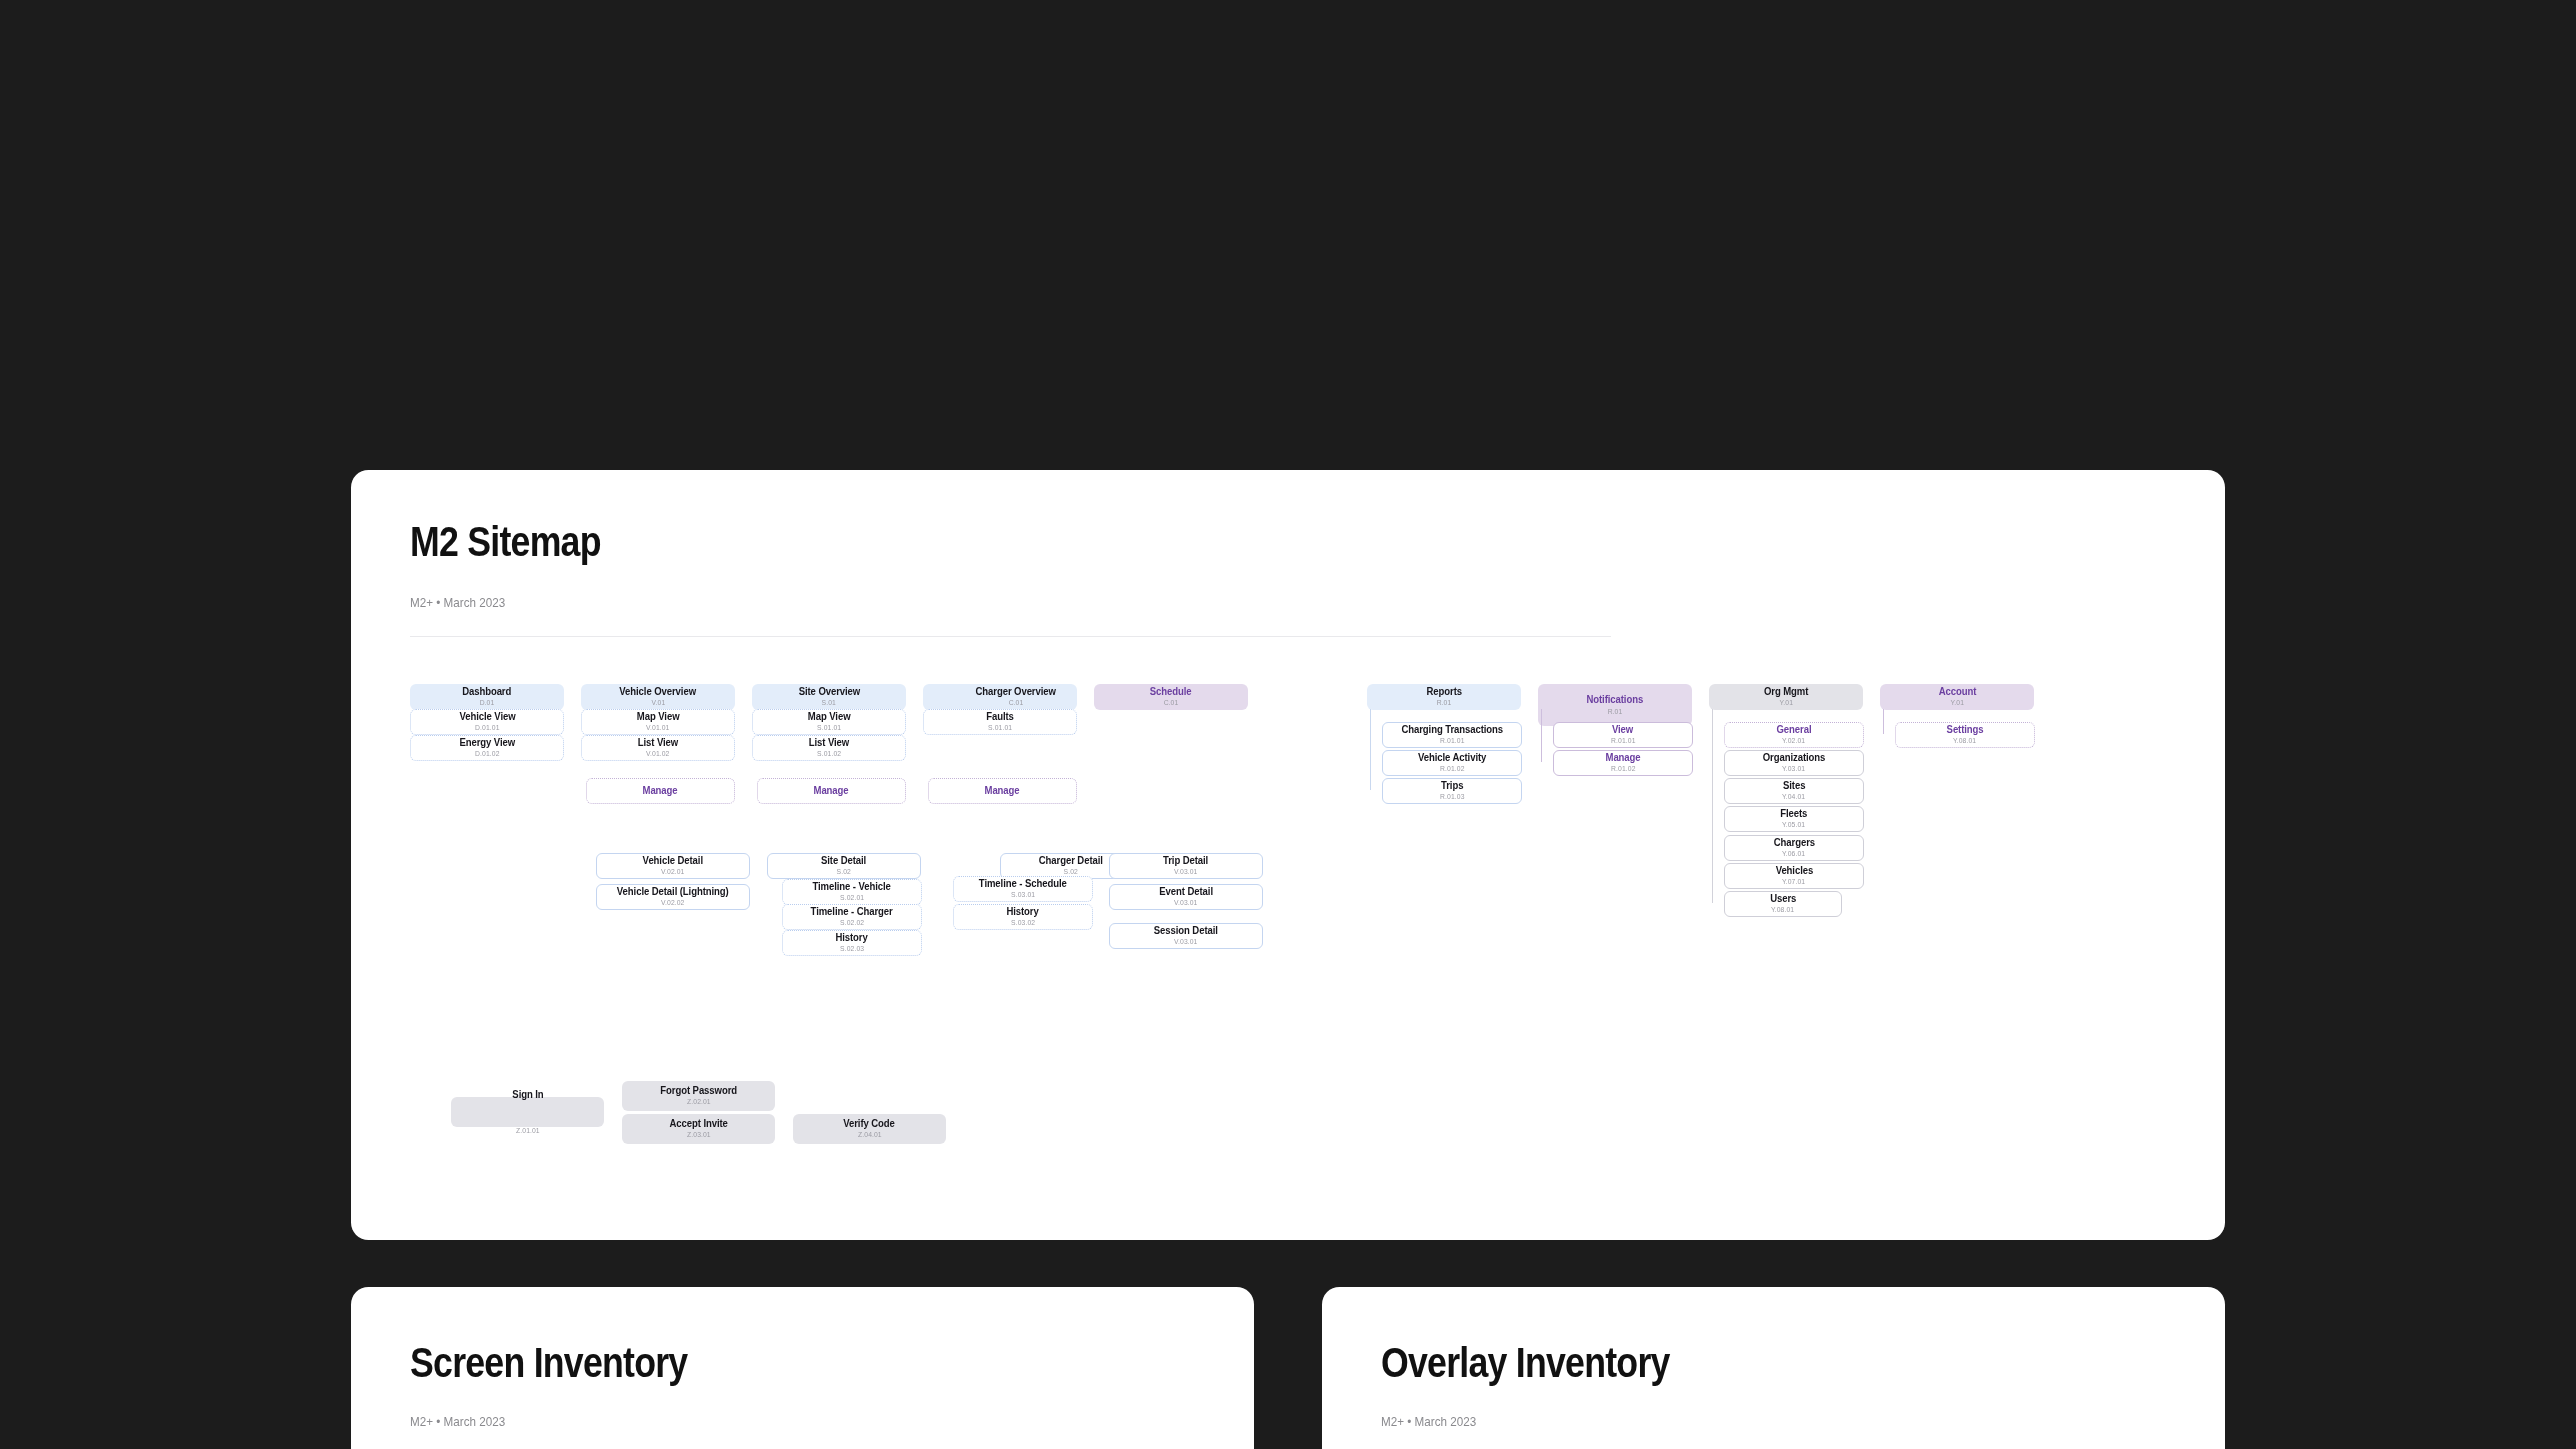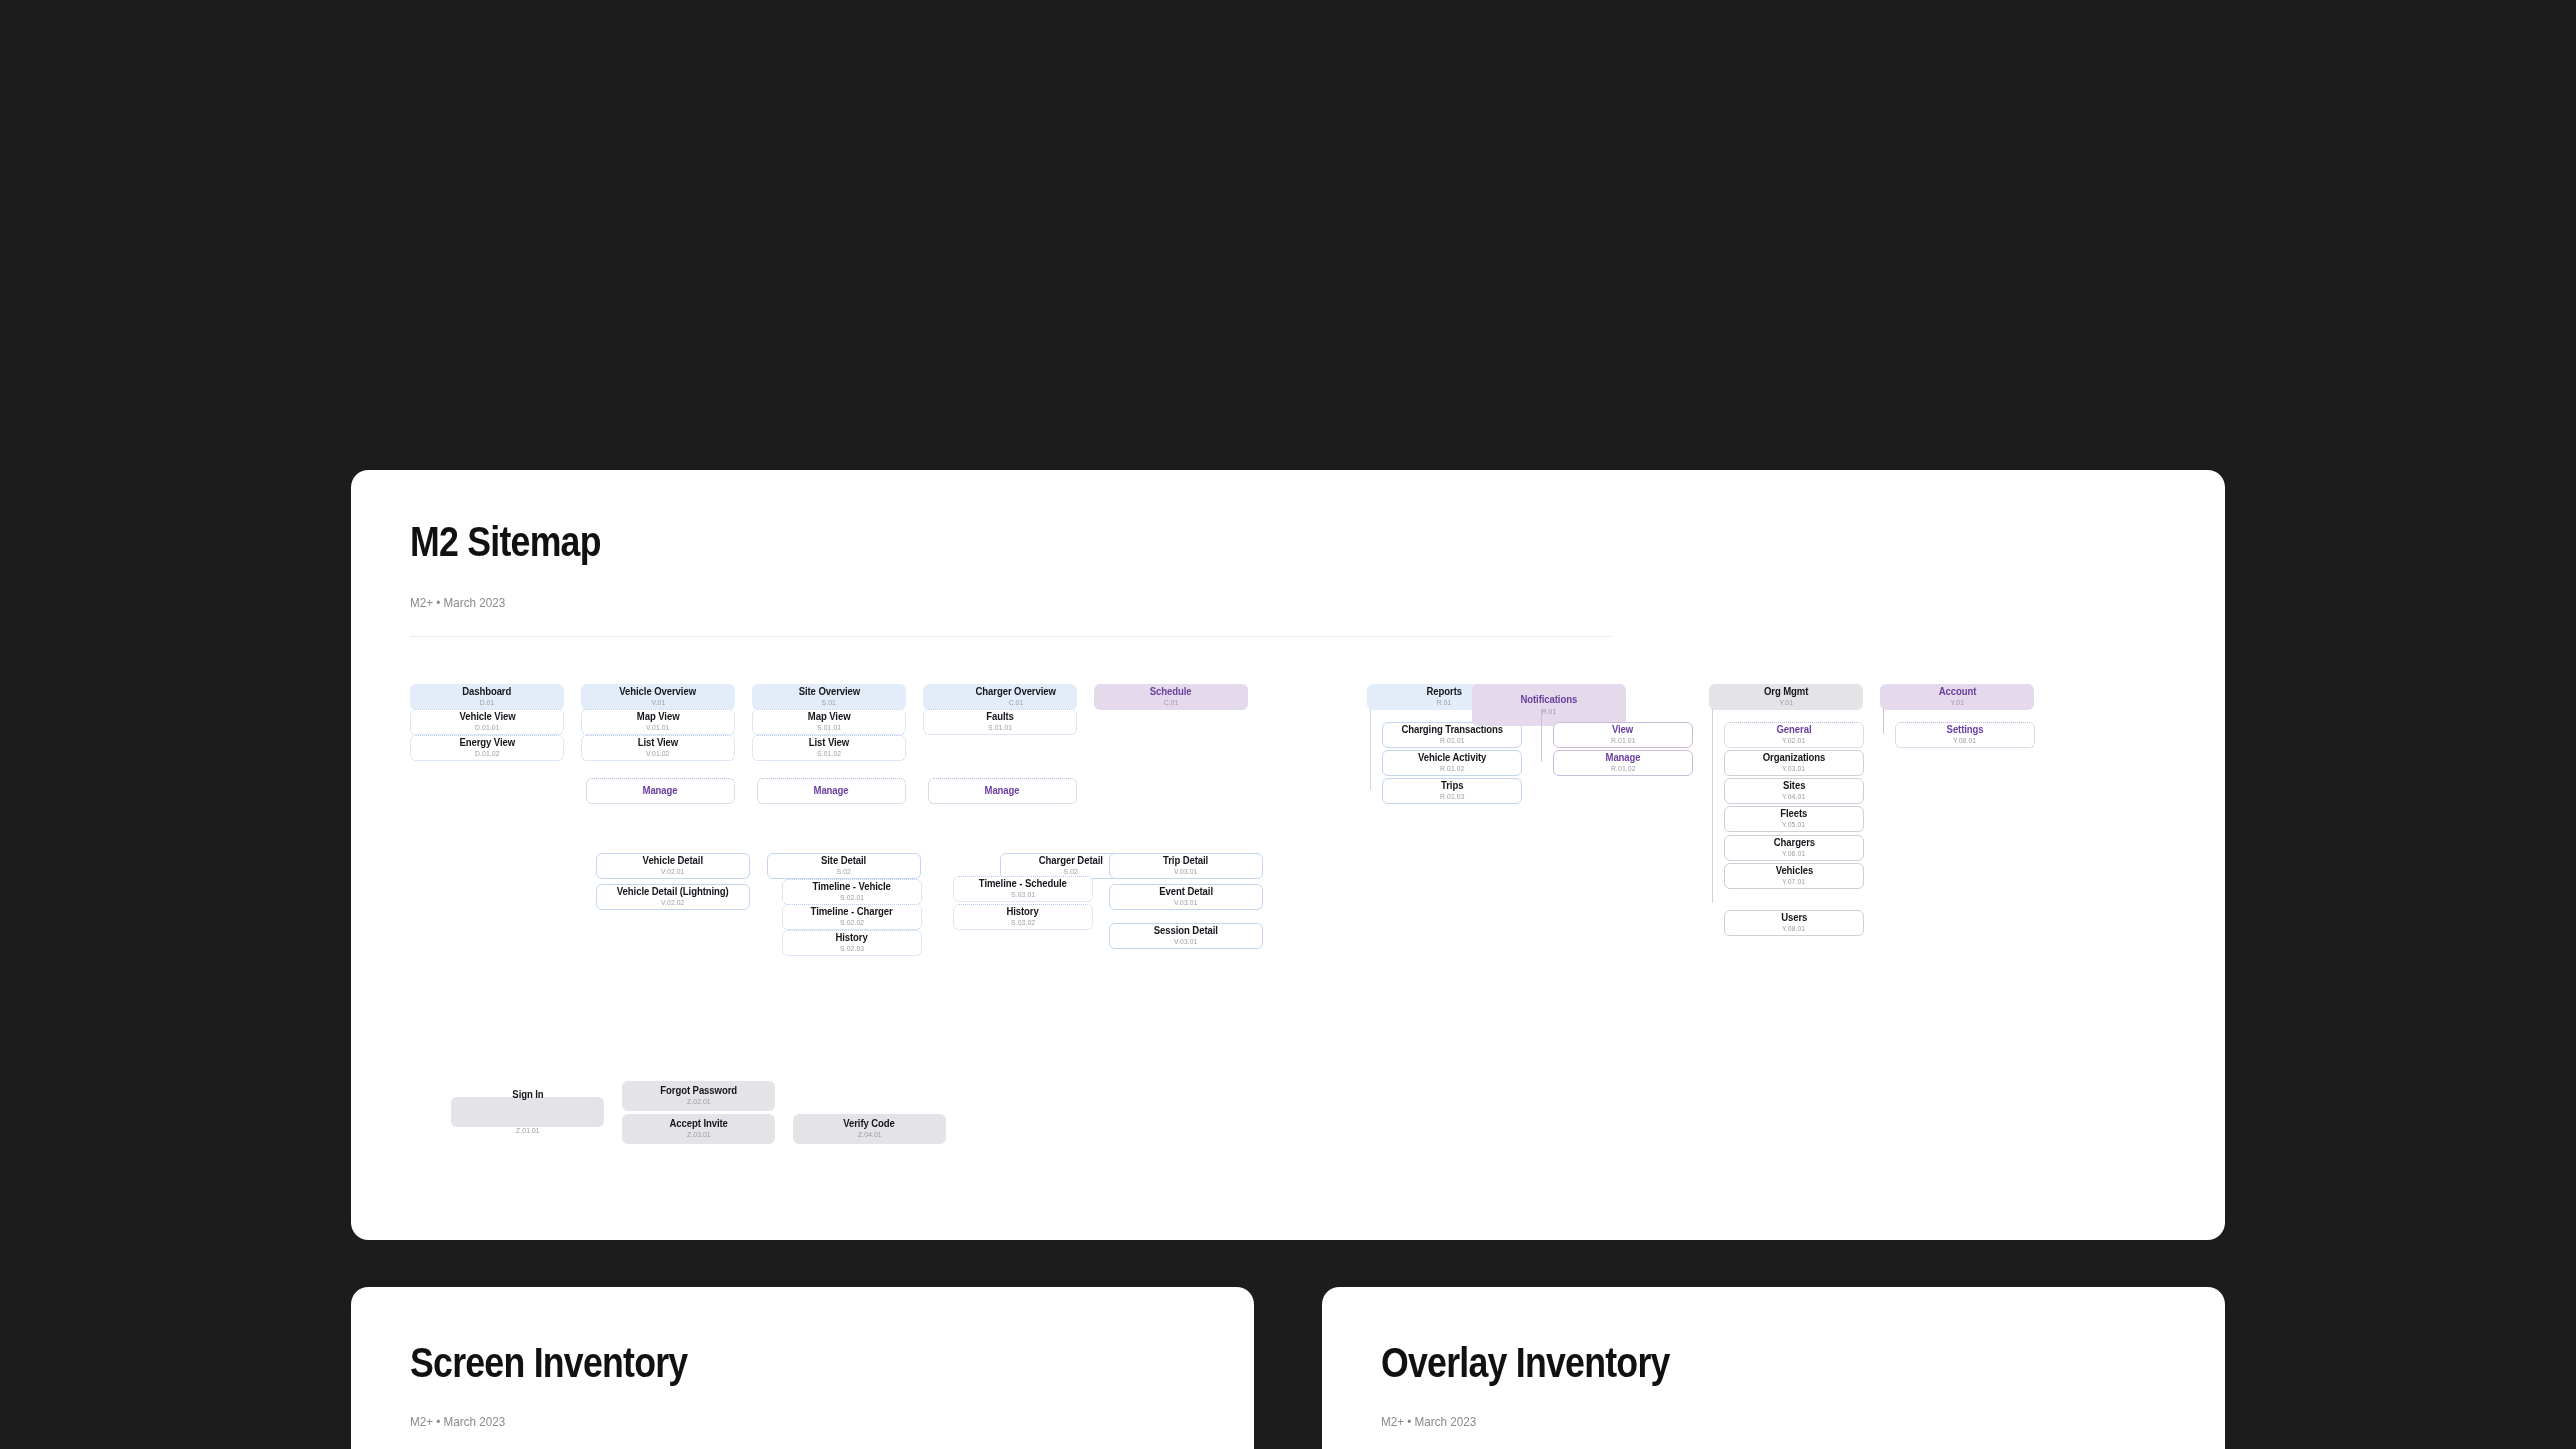--- a/index.html
+++ b/index.html
@@ -243,21 +243,21 @@
         <div class="n-code">R.01.01</div>
       </div>
       <div class="node n-blue-outline" style="left: 1382px; top: 750px; width: 140px; height: 25.5px;">
         <div class="n-label">Vehicle Activity</div>
         <div class="n-code">R.01.02</div>
       </div>
       <div class="node n-blue-outline" style="left: 1382px; top: 778px; width: 140px; height: 25.5px;">
         <div class="n-label">Trips</div>
         <div class="n-code">R.01.03</div>
       </div>
-      <div class="node n-purple-solid" style="left: 1472px; top: 684px; width: 154px; height: 42px;">
+      <div class="node n-purple-solid" style="left: 1538px; top: 684px; width: 154px; height: 42px;">
         <div class="n-label">Notifications</div>
         <div class="n-code">R.01</div>
       </div>
       <div class="connector purple" style="left: 1541px; top: 709px; width: 1.3px; height: 53px;"></div>
       <div class="node n-purple-outline" style="left: 1553px; top: 722px; width: 140px; height: 25.5px;">
         <div class="n-label">View</div>
         <div class="n-code">R.01.01</div>
       </div>
       <div class="node n-purple-outline" style="left: 1553px; top: 750px; width: 140px; height: 25.5px;">
         <div class="n-label">Manage</div>
@@ -285,21 +285,21 @@
         <div class="n-code">Y.05.01</div>
       </div>
       <div class="node n-grey-outline" style="left: 1724px; top: 835px; width: 140px; height: 25.5px;">
         <div class="n-label">Chargers</div>
         <div class="n-code">Y.06.01</div>
       </div>
       <div class="node n-grey-outline" style="left: 1724px; top: 863px; width: 140px; height: 25.5px;">
         <div class="n-label">Vehicles</div>
         <div class="n-code">Y.07.01</div>
       </div>
-      <div class="node n-grey-outline" style="left: 1724px; top: 891px; width: 140px; height: 25.5px; margin-top: 19px;">
+      <div class="node n-grey-outline" style="left: 1724px; top: 891px; width: 118px; height: 25.5px;">
         <div class="n-label">Users</div>
         <div class="n-code">Y.08.01</div>
       </div>
       <div class="node n-purple-solid" style="left: 1880px; top: 684px; width: 154px; height: 25.5px;">
         <div class="n-label">Account</div>
         <div class="n-code">Y.01</div>
       </div>
       <div class="connector purple" style="left: 1883px; top: 709px; width: 1.3px; height: 25px;"></div>
       <div class="node n-purple-dotted" style="left: 1895px; top: 722px; width: 140px; height: 25.5px;">
         <div class="n-label">Settings</div>

